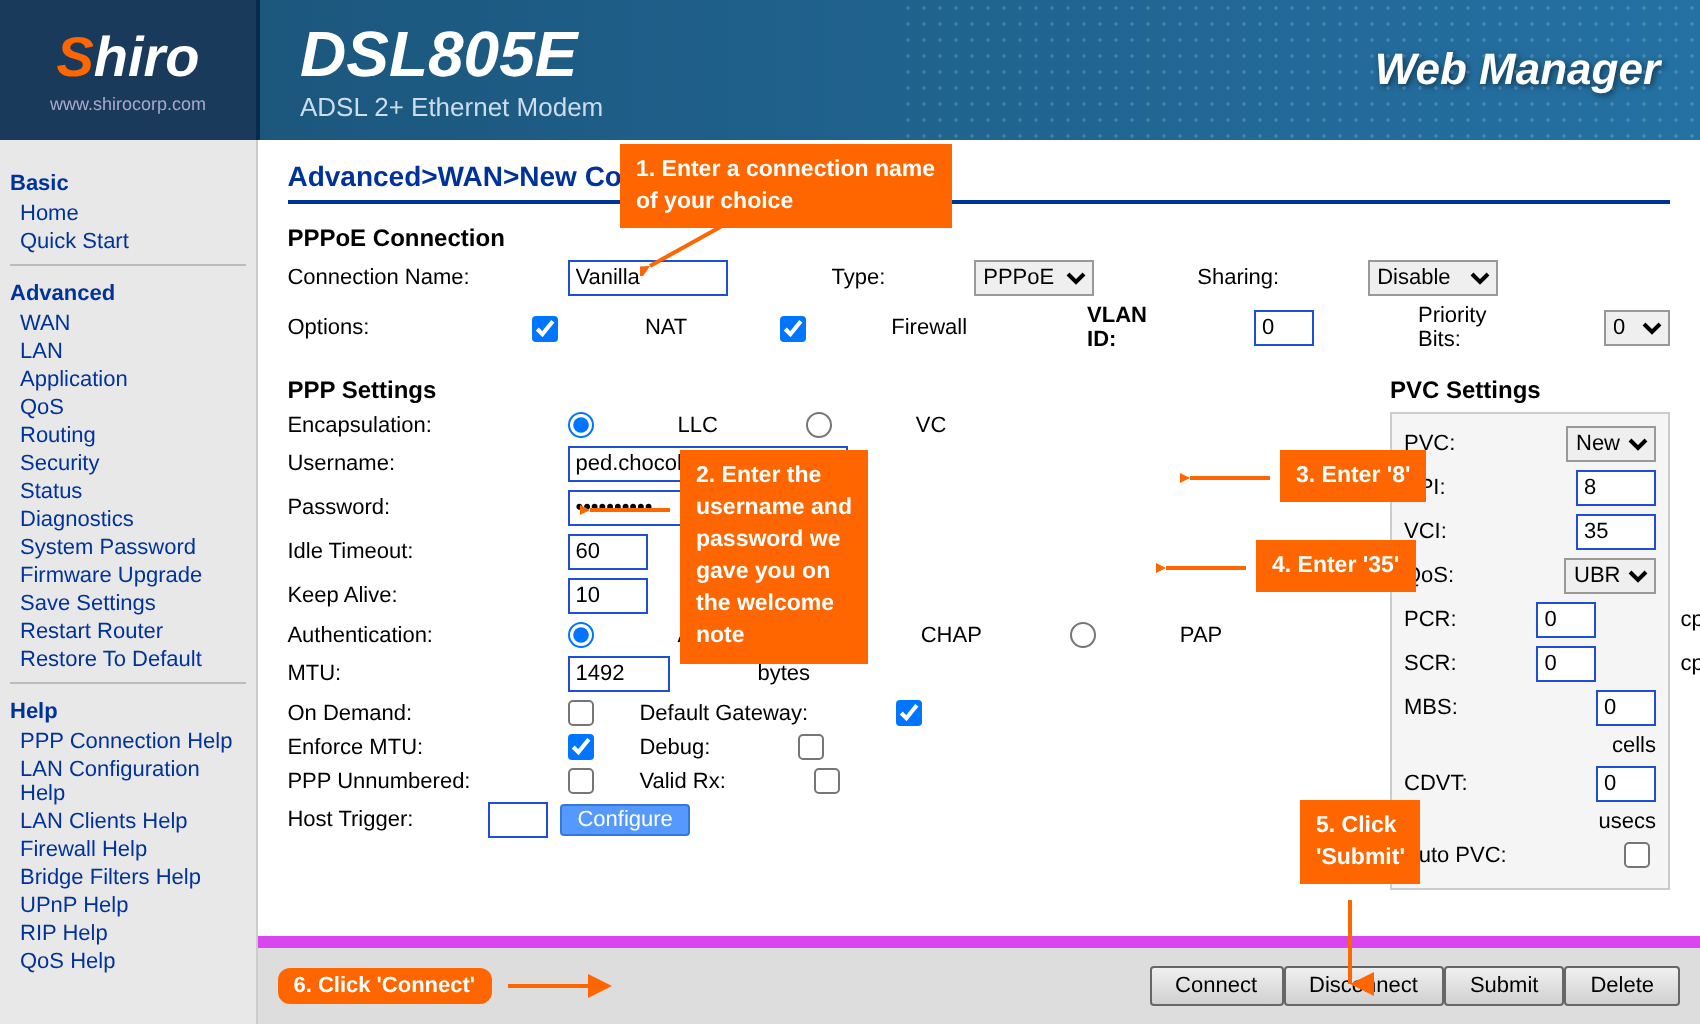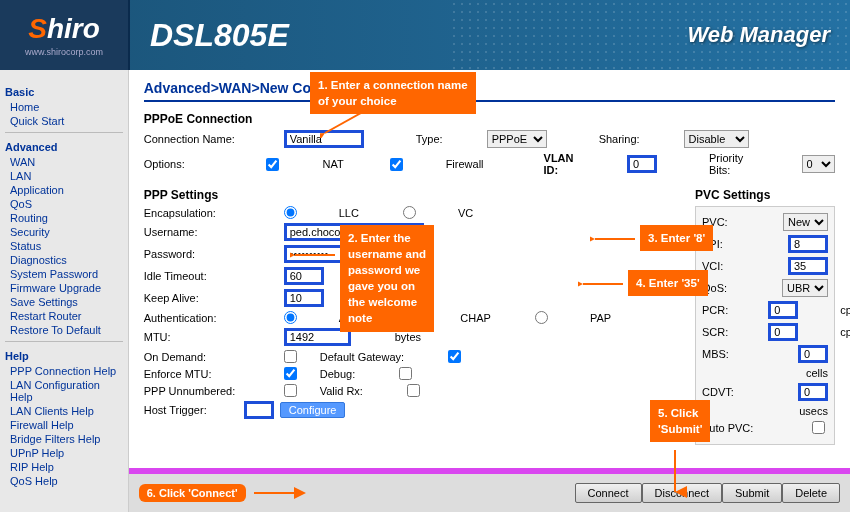--- a/index.html
+++ b/index.html
@@ -25,21 +25,21 @@
 
     
     .content { flex: 1; padding: 10px 15px; overflow-y: auto; background: #fff; }
     .breadcrumb { font-size: 14px; font-weight: bold; color: #003399; margin-bottom: 10px; border-bottom: 2px solid #003399; padding-bottom: 4px; }
 
     
     .section-title { font-weight: bold; font-size: 12px; color: #000; margin: 8px 0 4px 0; }
     .form-row { display: flex; align-items: center; margin-bottom: 4px; gap: 40px; }
     .form-label { width: 100px; color: #000; font-size: 11px; }
     .form-label-sm { width: 80px; }
-    input[type="text"], input[type="password"] { border: 3px solid #1d4ed8; padding: 1px 3px; font-size: 11px; height: 18px; }
+    input[type="text"], input[type="password"] { border: 1px solid #1d4ed8; padding: 1px 3px; font-size: 11px; height: 18px; }
     input[type="checkbox"] { margin-right: 3px; }
     select { font-size: 11px; height: 18px; border: 1px solid #999; }
 
     
     .two-col { display: flex; gap: 20px; }
     .col-left { flex: 1; }
     .col-right { width: 140px; }
     .btn { padding: 3px 12px; font-size: 11px; border: 1px solid #666; background: linear-gradient(to bottom, #f0f0f0, #d0d0d0); cursor: pointer; border-radius: 2px; }
 
     
@@ -91,20 +91,21 @@
 <body>
 
 <div class="header header-bg">
   <div class="header-dots"></div>
   <div class="logo-area">
     <div class="logo-shiro"><span>S</span>hiro</div>
     <div class="logo-url">www.shirocorp.com</div>
   </div>
   <div class="product-area">
     <div class="product-name">DSL805E</div>
+    <div class="product-sub">ADSL 2+ Ethernet Modem</div>
   </div>
   <div class="webmanager-area">
     <div class="webmanager-text">Web Manager</div>
   </div>
 </div>
 
 <div class="page-body">
 
   <div class="sidebar">
     <div class="sidebar-section-title">Basic</div>
@@ -210,21 +211,21 @@
             <input type="radio" name="auth" checked="" style="">
             <span>Auto</span>
             <input type="radio" name="auth" style="margin-left: 4px;">
             <span>CHAP</span>
             <input type="radio" name="auth" style="margin-left: 4px;">
             <span>PAP</span>
           </div>
 
           <div class="form-row">
             <span class="form-label">MTU:</span>
-            <input type="text" style="width: 67px;" value="1492">
+            <input type="text" style="width: 51px;" value="1492">
             <span style="margin-left:4px;">bytes</span>
           </div>
 
           <div style="display:flex; gap:20px;">
             <div>
               <div class="form-row">
                 <span class="form-label">On Demand:</span>
                 <input type="checkbox" style="">
               </div>
               <div class="form-row">

